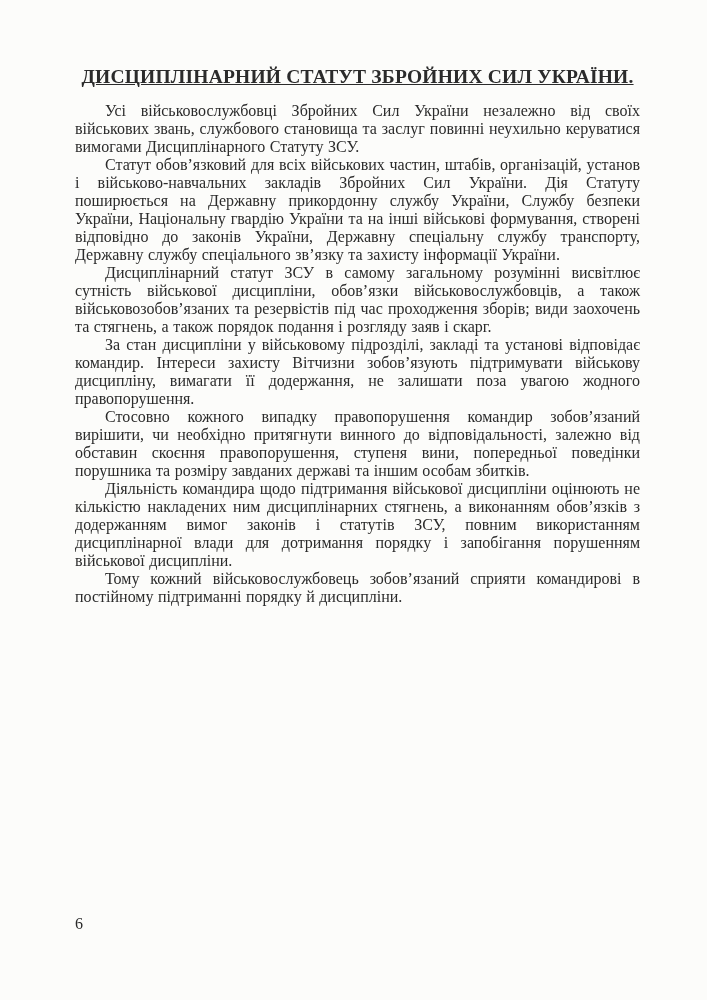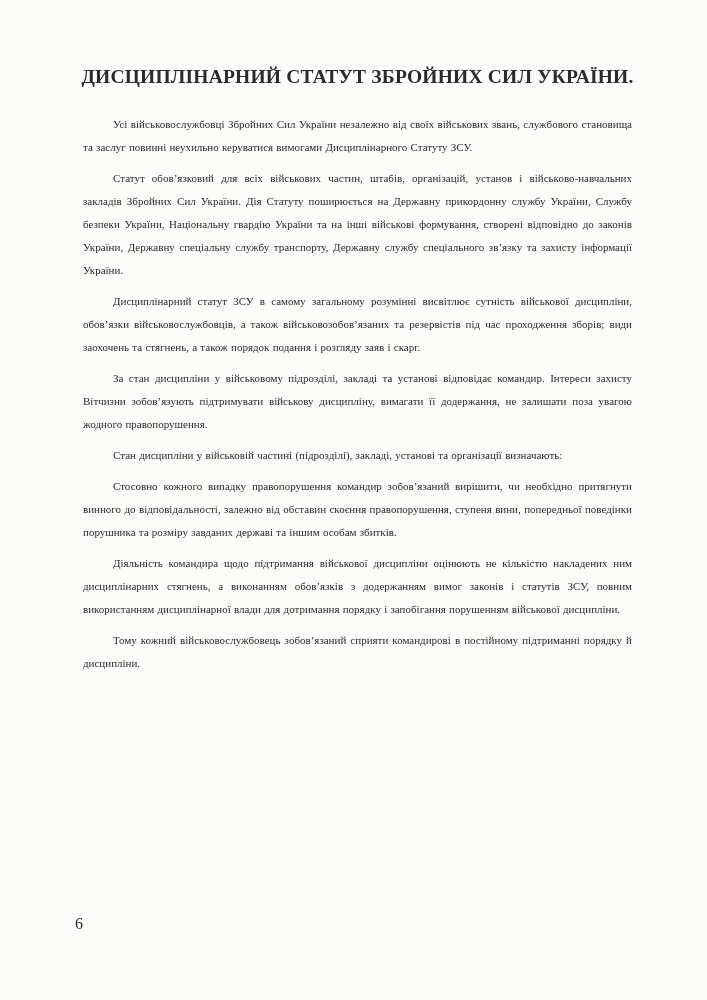--- a/index.html
+++ b/index.html
@@ -20,26 +20,27 @@
     left: 75px;
     top: 64px;
     width: 565px;
   }
   .chapter-heading {
     font-size: 19.5px;
     font-weight: bold;
     text-align: center;
     line-height: 26px;
     letter-spacing: 0.2px;
-    margin: 0 0 23px 0;
+    margin: 0 0 12px 0;
+    text-decoration: underline;
   }
   .body-text p {
-    margin: 8px;
-    font-size: 11px;
-    line-height: 23px;
+    margin: 0;
+    font-size: 16px;
+    line-height: 18px;
     text-align: justify;
     text-indent: 30px;
     word-spacing: 0.5px;
   }
   .page-number {
     position: absolute;
     left: 75px;
     top: 914px;
     font-size: 16px;
     line-height: 19px;
@@ -51,20 +52,19 @@
 <div class="page-inner">
   <h1 class="chapter-heading">
     <span>ДИСЦИПЛІНАРНИЙ СТАТУТ ЗБРОЙНИХ СИЛ УКРАЇНИ.</span><br>
   </h1>
 
   <div class="body-text">
     <p>Усі військовослужбовці Збройних Сил України незалежно від своїх військових звань, службового становища та заслуг повинні неухильно керуватися вимогами Дисциплінарного Статуту ЗСУ.</p>
     <p>Статут обов’язковий для всіх військових частин, штабів, організацій, установ і військово-навчальних закладів Збройних Сил України. Дія Статуту поширюється на Державну прикордонну службу України, Службу безпеки України, Національну гвардію України та на інші військові формування, створені відповідно до законів України, Державну спеціальну службу транспорту, Державну службу спеціального зв’язку та захисту інформації України.</p>
     <p>Дисциплінарний статут ЗСУ в самому загальному розумінні висвітлює сутність військової дисципліни, обов’язки військовослужбовців, а також військовозобов’язаних та резервістів під час проходження зборів; види заохочень та стягнень, а також порядок подання і розгляду заяв і скарг.</p>
     <p>За стан дисципліни у військовому підрозділі, закладі та установі відповідає командир. Інтереси захисту Вітчизни зобов’язують підтримувати військову дисципліну, вимагати її додержання, не залишати поза увагою жодного правопорушення.</p>
-    <p>Стан дисципліни у військовій частині (підрозділі), закладі, установі та організації визначають:</p>
     <p>Стосовно кожного випадку правопорушення командир зобов’язаний вирішити, чи необхідно притягнути винного до відповідальності, залежно від обставин скоєння правопорушення, ступеня вини, попередньої поведінки порушника та розміру завданих державі та іншим особам збитків.</p>
     <p>Діяльність командира щодо підтримання військової дисципліни оцінюють не кількістю накладених ним дисциплінарних стягнень, а виконанням обов’язків з додержанням вимог законів і статутів ЗСУ, повним використанням дисциплінарної влади для дотримання порядку і запобігання порушенням військової дисципліни.</p>
     <p>Тому кожний військовослужбовець зобов’язаний сприяти командирові в постійному підтриманні порядку й дисципліни.</p>
   </div>
 </div>
 
 <div class="page-number">6</div>
 
 </body></html>

